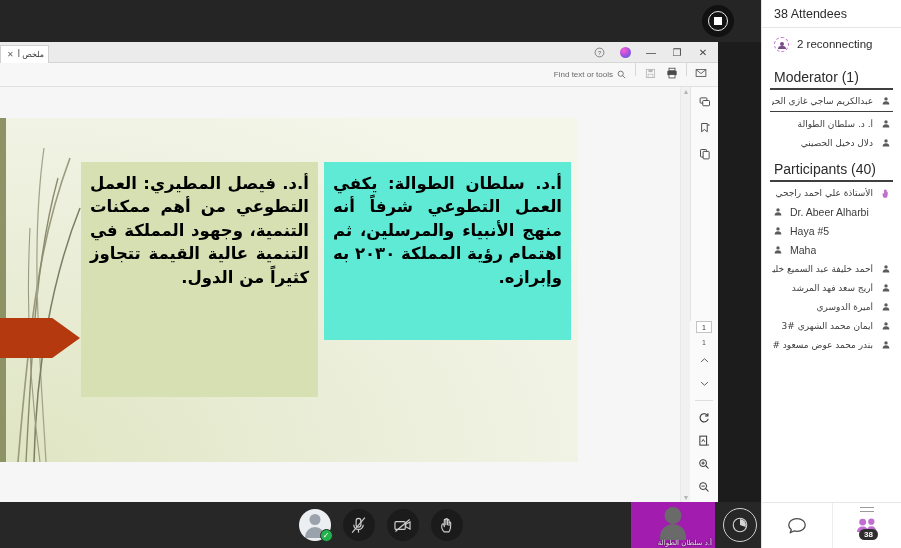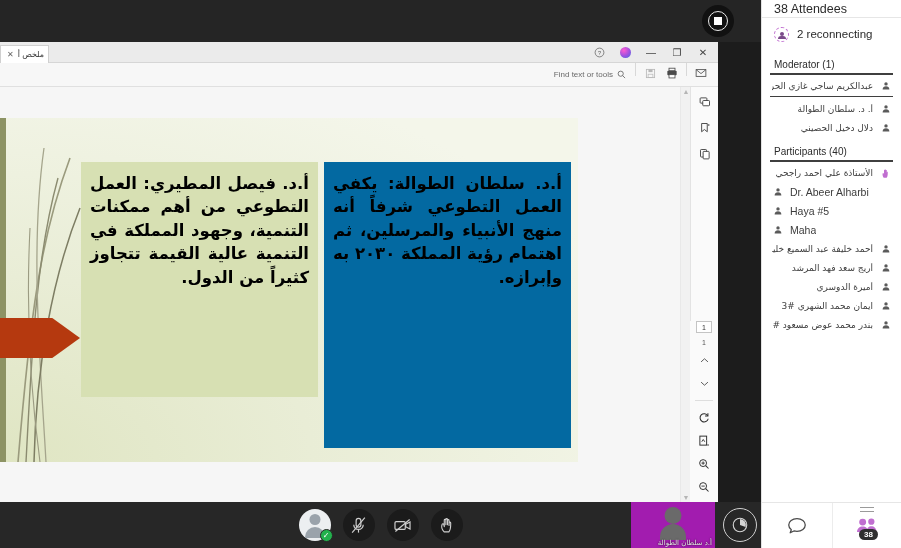--- a/index.html
+++ b/index.html
@@ -177,22 +177,22 @@
     padding: 10px 9px;
     direction: rtl; text-align: justify;
     font-family: "DejaVu Sans", sans-serif;
     font-weight: bold;
     color: #000;
     line-height: 1.42;
     font-size: 16.5px;
   }
   .tb-right {
     right: 7px; top: 44px;
-    width: 247px; height: 286px;
-    background: #0369a1;
+    width: 247px; height: 178px;
+    background: #5eead4;
   }
   .tb-left {
     right: 260px; top: 44px;
     width: 237px; height: 235px;
     background: #d7e0b3;
   }
 
   
   .meeting-bottom {
     position: absolute; left: 0; bottom: 0;
@@ -259,21 +259,21 @@
 
   
   .panel {
     position: absolute; right: 0; top: 0;
     width: 140px; height: 548px;
     background: #fff;
     border-left: 1px solid #e2e2e2;
     overflow: hidden;
   }
   .panel-head {
-    height: 18px; display: flex; align-items: center;
+    height: 28px; display: flex; align-items: center;
     padding: 0 12px;
     font-size: 12.5px; color: #2b2b2b;
     border-bottom: 1px solid #e6e6e6;
   }
   .recon-row {
     height: 32px; display: flex; align-items: center; gap: 8px;
     padding: 0 12px;
     font-size: 11.5px; color: #2b2b2b;
     cursor: pointer;
   }
@@ -283,21 +283,21 @@
     display: flex; align-items: center; justify-content: center;
   }
   .recon-ico .ri-head { width: 4px; height: 4px; border-radius: 50%; background: #7b4a8a; }
   .recon-ico .ri-body {
     position: absolute; width: 8px; height: 3.5px;
     border-radius: 4px 4px 0 0; background: #7b4a8a;
     margin-top: 7px;
   }
   .sec-title {
     padding: 9px 12px 3px 12px;
-    font-size: 10px; color: #2b2b2b;
+    font-size: 14px; color: #2b2b2b;
   }
   .sec-rule { height: 1.5px; background: #3f3f3f; margin: 0 8px 2px 8px; }
   .prow {
     display: flex; align-items: center; gap: 7px;
     padding: 2px 10px 2px 10px;
     height: 19px;
     font-size: 9px; color: #3d3d3d;
     cursor: pointer;
     direction: rtl;
     justify-content: flex-start;

